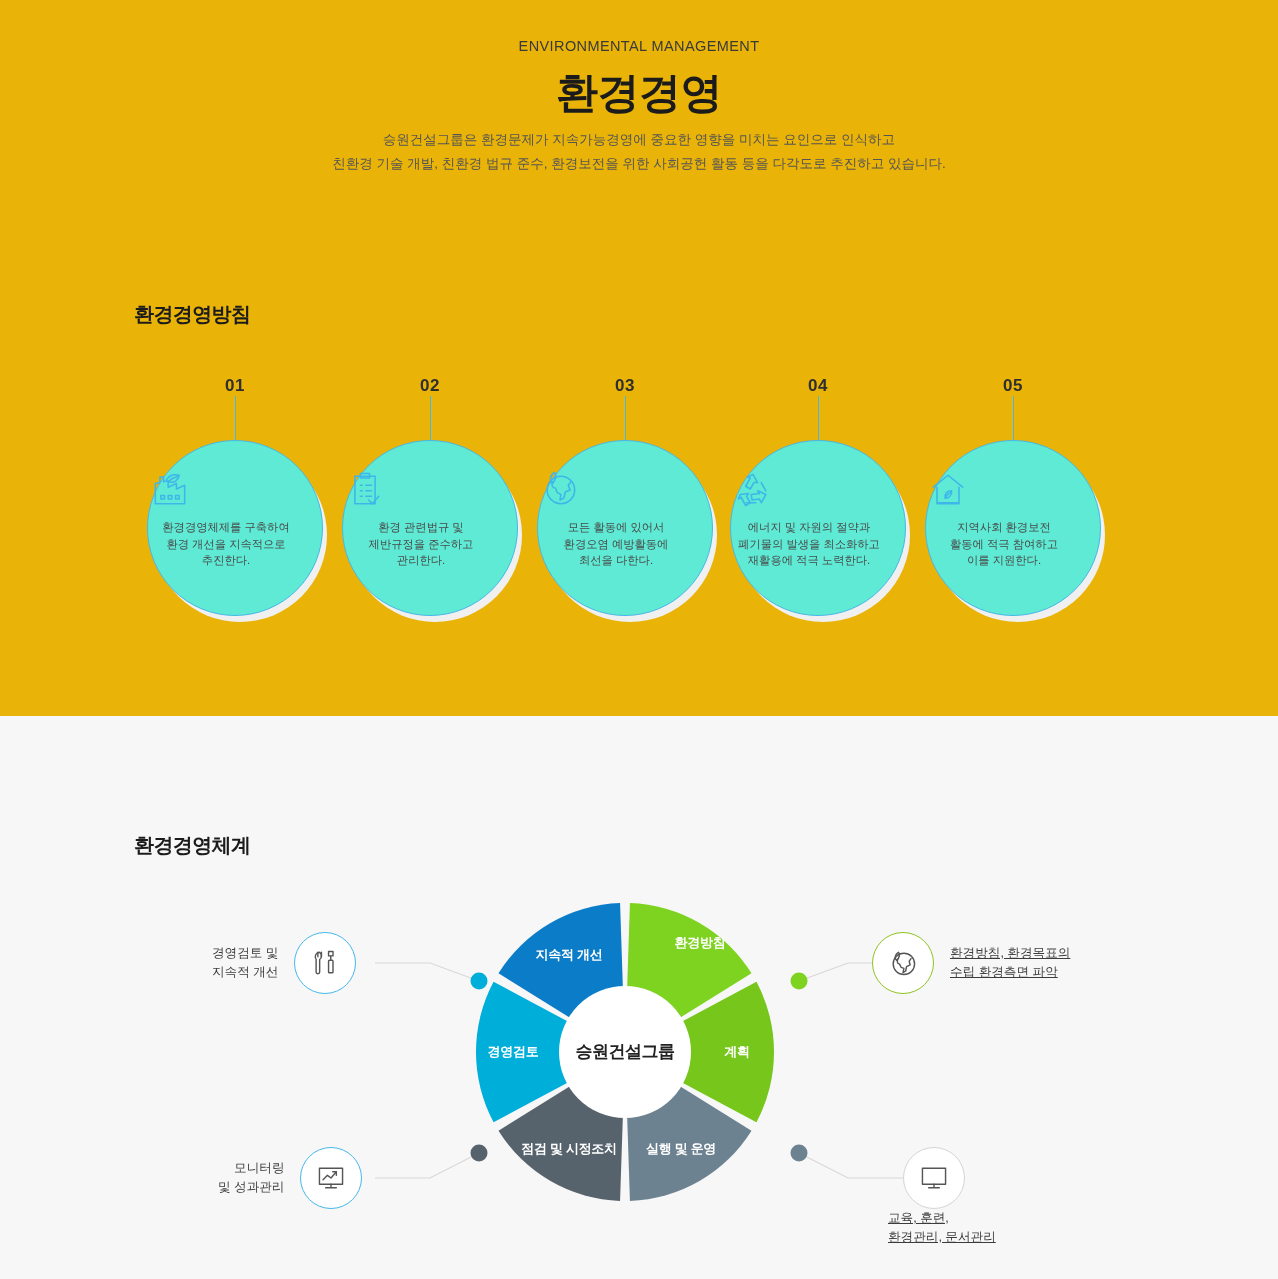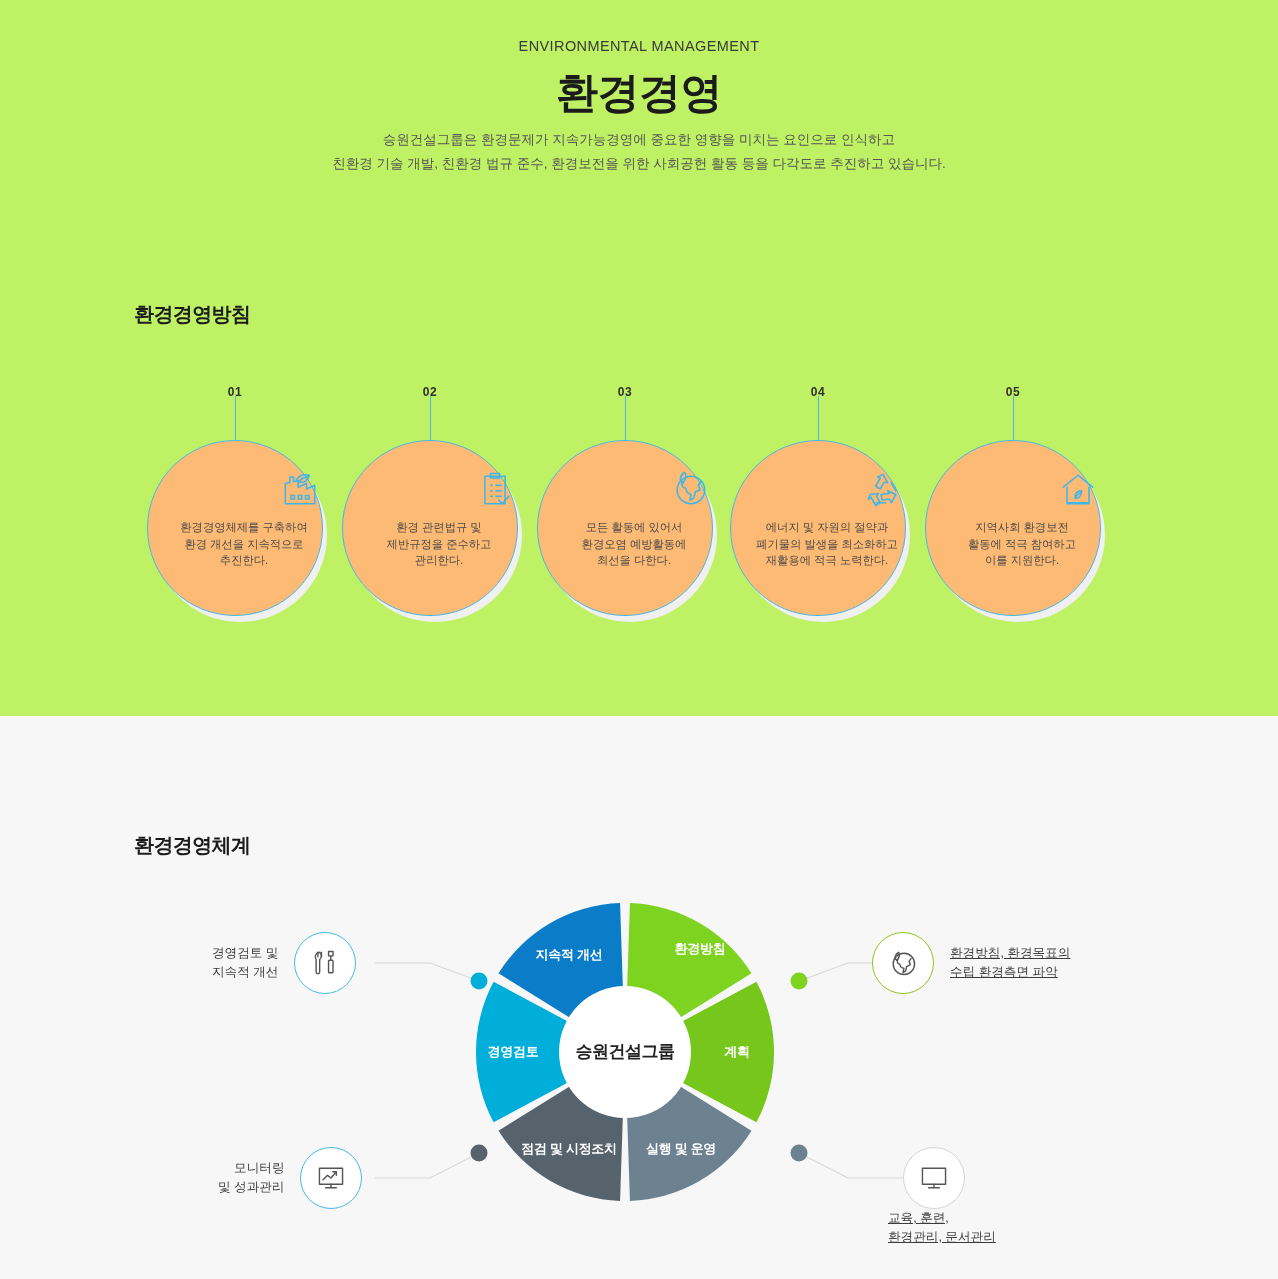--- a/index.html
+++ b/index.html
@@ -5,21 +5,21 @@
   * { box-sizing: border-box; margin: 0; padding: 0; }
   html, body {
     width: 1278px;
     height: 1279px;
     background: #ffffff;
     font-family: "Liberation Sans", "DejaVu Sans", sans-serif;
     overflow: hidden;
   }
 
   
-  .hero { position: absolute; left: 0; top: 0; width: 1278px; height: 716px; background: #bef264; }
+  .hero { position: absolute; left: 0; top: 0; width: 1278px; height: 716px; background: #eab308; }
   .hero-eyebrow {
     position: absolute; left: 0; top: 38px; width: 1278px; text-align: center;
     font-size: 14.5px; letter-spacing: 0.4px; color: #3a3a3a; font-weight: 400;
   }
   .hero-title {
     position: absolute; left: 0; top: 65px; width: 1278px; text-align: center;
     font-size: 42px; font-weight: 700; color: #1b1b1b; letter-spacing: -0.5px;
   }
   .hero-desc {
     position: absolute; left: 0; top: 128px; width: 1278px; text-align: center;
@@ -30,33 +30,33 @@
   .sec-heading {
     position: absolute; font-size: 20px; font-weight: 700; color: #1b1b1b; letter-spacing: -0.6px;
   }
   #policy-heading { left: 134px; top: 301px; }
   #system-heading { left: 134px; top: 832px; }
 
   
   .policy-wrap { position: absolute; left: 0; top: 0; width: 1278px; height: 716px; }
   .policy-item { position: absolute; width: 176px; }
   .policy-num {
-    position: absolute; left: 0; top: 13px; width: 176px; text-align: center;
-    font-size: 12px; font-weight: 700; color: #2f2f2f; letter-spacing: 0.5px;
+    position: absolute; left: 0; top: 4px; width: 176px; text-align: center;
+    font-size: 17px; font-weight: 700; color: #2f2f2f; letter-spacing: 0.5px;
   }
   .policy-stem {
     position: absolute; left: 87.5px; top: 24px; width: 1.6px; height: 76px;
     background: #46b8e9;
   }
   .policy-circle {
     position: absolute; left: 0; top: 68px; width: 176px; height: 176px;
-    border-radius: 50%; background: #fdba74;
+    border-radius: 50%; background: #5eead4;
     border: 1.4px solid #46b8e9;
     box-shadow: 5px 7px 0 -1px #f0f0f0;
-    display: flex; flex-direction: column; align-items: flex-end; justify-content: flex-start;
+    display: flex; flex-direction: column; align-items: flex-start; justify-content: flex-start;
     padding-top: 26px;
   }
   .policy-icon { width: 44px; height: 44px; display: block; }
   .policy-text {
     margin-top: 8px; width: 156px; text-align: center;
     font-size: 11.3px; line-height: 16.5px; color: #4a4a4a;
   }
 
   
   .system-band {
@@ -207,21 +207,21 @@
         <path d="M 170 170 L 296.4967814567421 248.73731187362972 A 149 149 0 0 1 174.94012157989044 318.91808217532184 Z" fill="#6d8290"></path>
         <path d="M 170 170 L 165.0598784201096 318.91808217532184 A 149 149 0 0 1 43.50321854325793 248.73731187362972 Z" fill="#56626c"></path>
         <path d="M 170 170 L 38.563096963367485 240.18077030169206 A 149 149 0 0 1 38.56309696336746 99.81922969830796 Z" fill="#00aeda"></path>
         <path d="M 170 170 L 43.503218543257915 91.26268812637029 A 149 149 0 0 1 165.0598784201096 21.081917824678186 Z" fill="#0b7cc8"></path>
       </g>
     <circle cx="170" cy="170" r="66" fill="#ffffff"></circle>
   </svg>
 
   <div class="donut-center-label">승원건설그룹</div>
 
-  <div class="donut-label" id="seg-label-0" style="left: 621px; top: 224px; width: 120px; padding-left: 38px;">환경방침</div>
+  <div class="donut-label" id="seg-label-0" style="left: 621px; top: 218px; width: 120px; padding-left: 38px;">환경방침</div>
   <div class="donut-label" id="seg-label-1" style="left: 677px; top: 327px; width: 120px;">계획</div>
   <div class="donut-label" id="seg-label-2" style="left: 621px; top: 423.995px; width: 120px;">실행 및 운영</div>
   <div class="donut-label" id="seg-label-3" style="left: 509px; top: 423.995px; width: 120px;">점검 및 시정조치</div>
   <div class="donut-label" id="seg-label-4" style="left: 453px; top: 327px; width: 120px;">경영검토</div>
   <div class="donut-label" id="seg-label-5" style="left: 509px; top: 230.005px; width: 120px;">지속적 개선</div>
 
   <div class="callout" style="left:212px; top:216px;">
     <div class="callout-text left">경영검토 및
 지속적 개선</div>
     <div class="callout-circle" id="cc-0" style="border: 1.4px solid rgb(70, 184, 233);">

